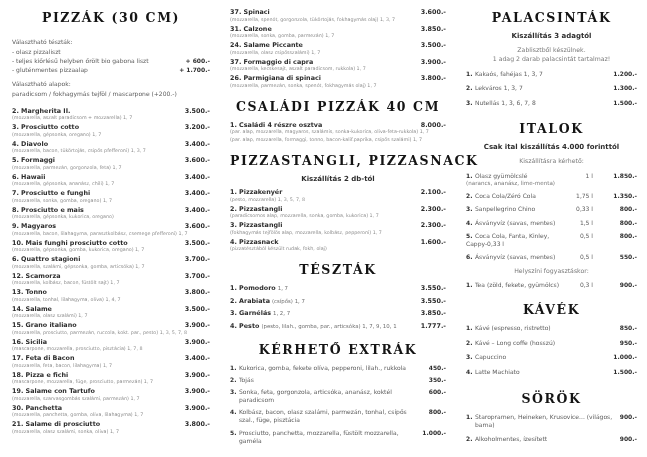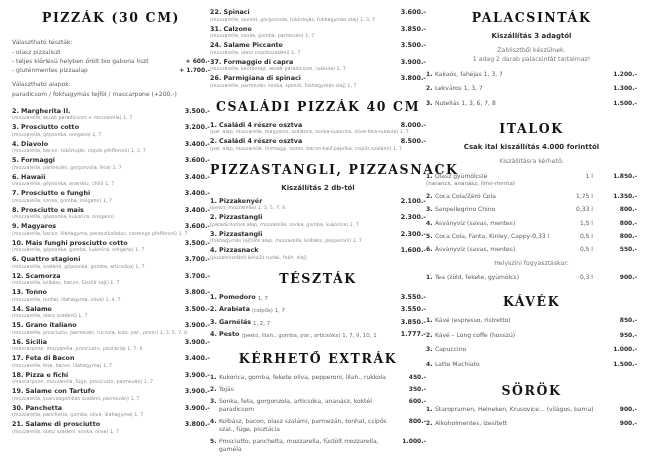--- a/index.html
+++ b/index.html
@@ -1,21 +1,21 @@
 <!DOCTYPE html>
 <html><head>
 <meta charset="utf-8">
 <style>
   * { margin:0; padding:0; box-sizing:border-box; }
   html,body { width:647px; height:457px; }
   body {
     font-family:"DejaVu Sans","Liberation Sans",sans-serif;
     background:#ffffff; color:#3f3f3f; overflow:hidden;
   }
-  .menu { display:flex; width:647px; height:346px; padding:8px 10px 4px 12px; gap:0; }
+  .menu { display:flex; width:647px; height:346px; padding:8px 10px 4px 12px; gap:20px; }
   .col { display:flex; flex-direction:column; }
   .col-left  { width:198px; flex:none; }
   .col-mid   { width:216px; flex:none; }
   .col-right { flex:1; min-width:0; }
 
   .sec-title {
     font-family:"DejaVu Serif","Liberation Serif",serif;
     font-size:12.5px; font-weight:700; letter-spacing:1.6px;
     color:#141414; text-align:center; margin:2px 0 7px; white-space:nowrap;
   }
@@ -34,21 +34,21 @@
   .nm { font-size:6.4px; font-weight:700; color:#2d2d2d; white-space:nowrap; }
   .pr { margin-left:auto; font-size:6.4px; font-weight:700; color:#2d2d2d; white-space:nowrap; padding-left:6px; }
   .desc { font-size:4.8px; color:#8d8d8d; white-space:nowrap; overflow:hidden; margin-top:0.5px; }
 
   
   .note-bold { font-size:7px; font-weight:700; color:#2d2d2d; text-align:center; margin:0 0 5px; }
   .note { font-size:6.2px; color:#7a7a7a; text-align:center; line-height:1.5; }
   .note-gap { margin-bottom:6px; }
 
   
-  .lrow { display:flex; align-items:flex-end; margin-bottom:4.5px; }
+  .lrow { display:flex; align-items:center; margin-bottom:4.5px; }
   .ext { font-size:5.4px; color:#6e6e6e; margin-left:2px; white-space:nowrap; overflow:hidden; }
 
   
   .xrow { display:flex; align-items:flex-start; font-size:6px; color:#5c5c5c; line-height:1.35; margin-bottom:4px; }
   .xnum { font-weight:700; color:#2d2d2d; margin-right:2.5px; white-space:nowrap; }
   .xtxt { flex:1; padding-right:5px; }
   .xpr  { font-weight:700; color:#2d2d2d; white-space:nowrap; }
   .gap-lg .xrow { margin-bottom:6.5px; }
 
   
@@ -253,21 +253,21 @@
         </div>
       </div>
   </div>
 
   <div class="col col-mid">
 
     <div class="sec">
 
         <div class="item">
           <div class="row">
-            <span class="nm">22. Spinaci</span>
+            <span class="nm">37. Spinaci</span>
             <span class="pr">3.600.-</span>
           </div>
           <div class="desc">(mozzarella, spenót, gorgonzola, tükörtojás, fokhagymás olaj) 1, 3, 7</div>
         </div>
 
         <div class="item">
           <div class="row">
             <span class="nm">31. Calzone</span>
             <span class="pr">3.850.-</span>
           </div>
@@ -305,24 +305,20 @@
 
           <div class="item">
             <div class="row">
               <span class="nm">1. Családi 4 részre osztva</span>
               <span class="pr">8.000.-</span>
             </div>
             <div class="desc">(par. alap, mozzarella, magyaros, szalámis, sonka-kukorica, olíva-feta-rukkola) 1, 7</div>
           </div>
 
           <div class="item">
-            <div class="row">
-              <span class="nm">2. Családi 4 részre osztva</span>
-              <span class="pr">8.500.-</span>
-            </div>
             <div class="desc">(par. alap, mozzarella, formaggi, tonno, bacon-kalif.paprika, csípős szalámi) 1, 7</div>
           </div>
         </div>
     </div>
 
     <div class="sec">
       <div class="sec-title">PIZZASTANGLI, PIZZASNACK</div>
       <div class="note-bold">Kiszállítás 2 db-tól</div>
       <div>
 

